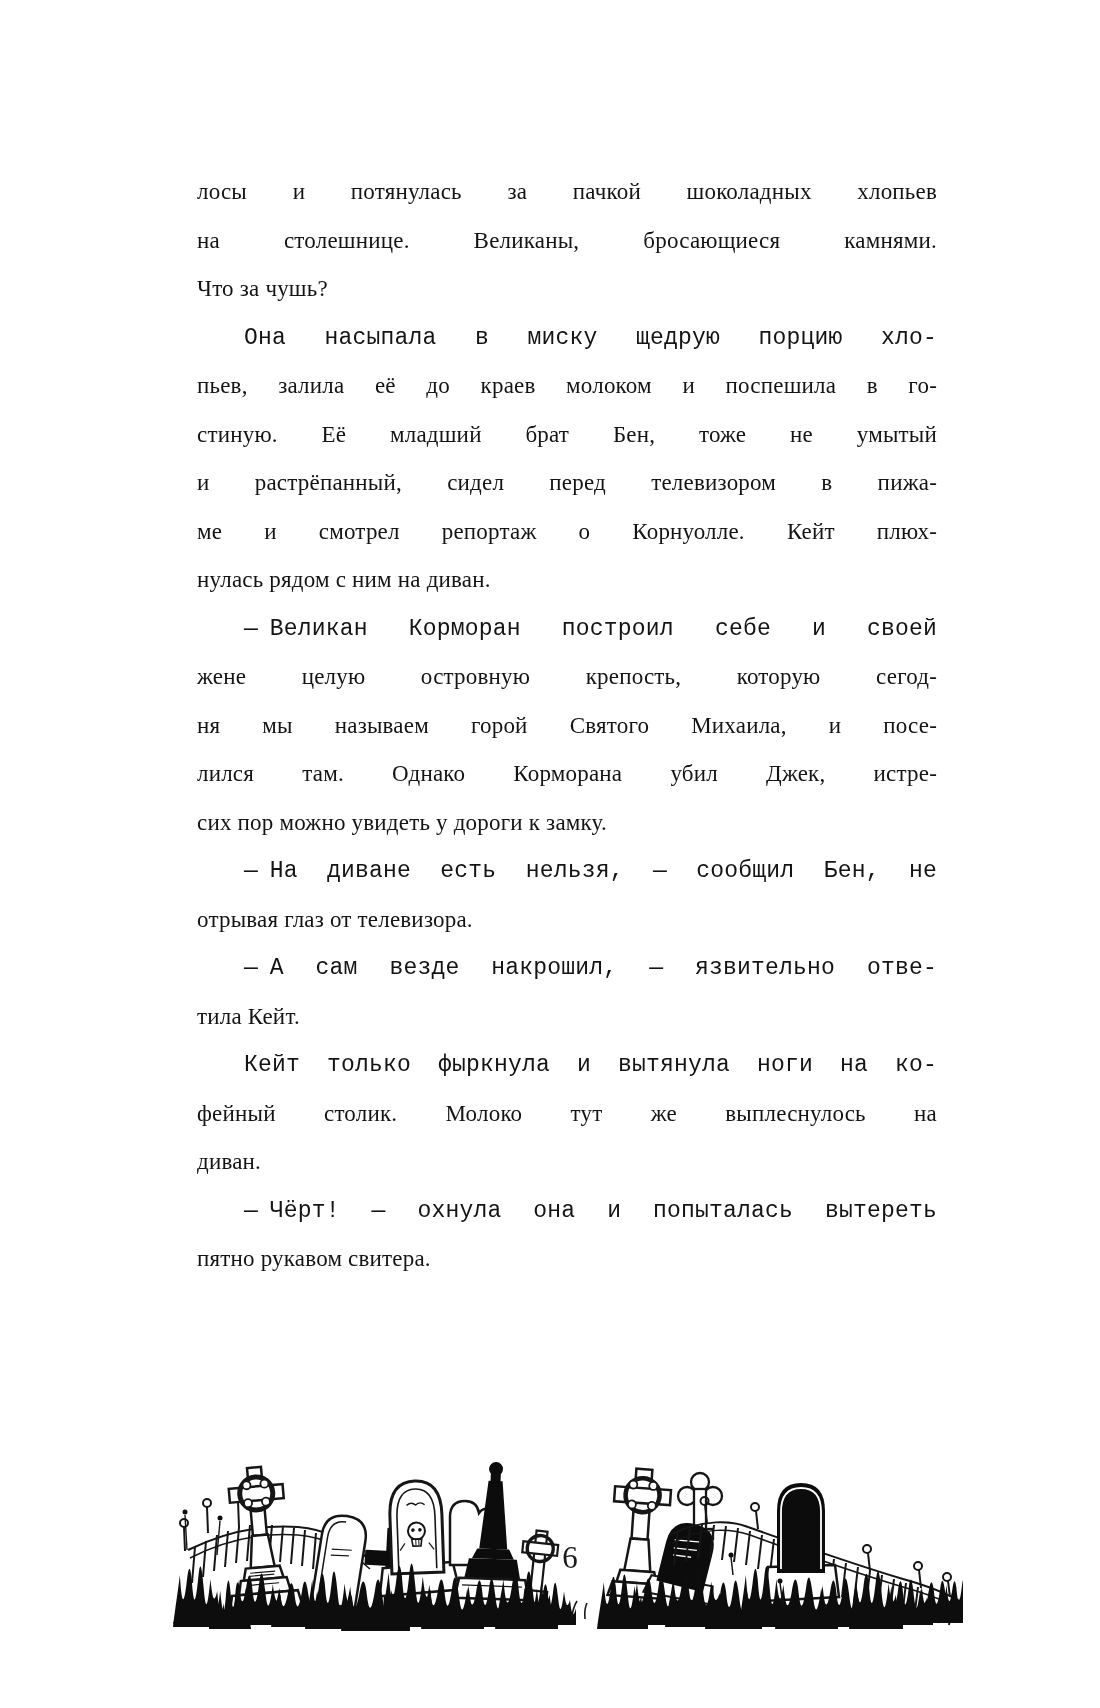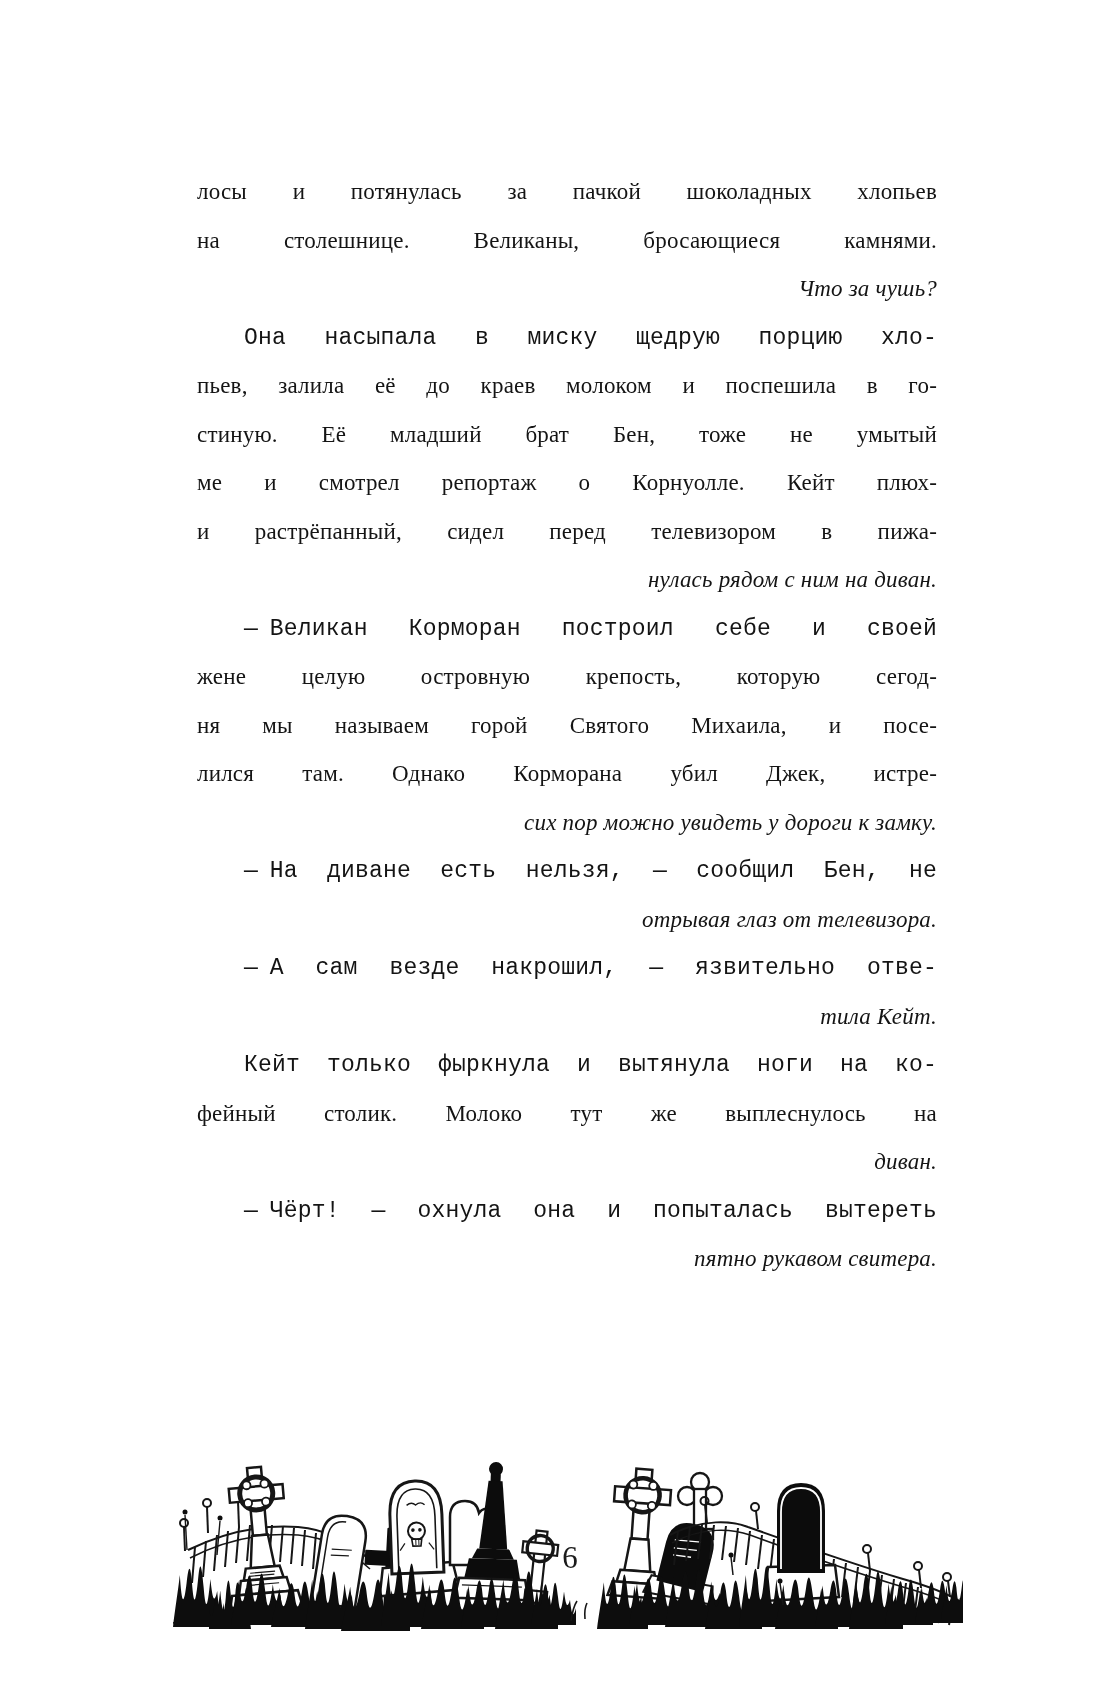--- a/index.html
+++ b/index.html
@@ -12,21 +12,21 @@
   .book-page{position:absolute;inset:0;}
   .text-block{
     position:absolute;left:197px;top:168px;width:740px;
     font-size:23px;
   }
   .ln{
     height:48.5px;line-height:48.5px;white-space:normal;
     letter-spacing:0.2px;
   }
   .j{text-align:justify;text-align-last:justify;}
-  .l{text-align:right;font-style:italic;}
+  .l{text-align:left;}
   .ind{padding-left:47px;font-family:Liberation Mono, monospace;}
   .page-number{
     position:absolute;left:548px;top:1541px;width:44px;
     text-align:center;font-size:31px;line-height:34px;color:#1a1a1a;
   }
   .illustration{
     position:absolute;left:173px;top:1455px;width:790px;height:200px;
   }
   .illustration svg{display:block;width:100%;height:100%;}
 </style>
@@ -35,22 +35,22 @@
 
 <div class="book-page">
 
   <div class="text-block">
     <div class="ln j">лосы и потянулась за пачкой шоколадных хлопьев</div>
     <div class="ln j">на столешнице. Великаны, бросающиеся камнями.</div>
     <div class="ln l">Что за чушь?</div>
     <div class="ln j ind">Она насыпала в миску щедрую порцию хло-</div>
     <div class="ln j">пьев, залила её до краев молоком и поспешила в го-</div>
     <div class="ln j">стиную. Её младший брат Бен, тоже не умытый</div>
+    <div class="ln j">и растрёпанный, сидел перед телевизором в пижа-</div>
     <div class="ln j">ме и смотрел репортаж о Корнуолле. Кейт плюх-</div>
-    <div class="ln j">и растрёпанный, сидел перед телевизором в пижа-</div>
     <div class="ln l">нулась рядом с ним на диван.</div>
     <div class="ln j ind">— Великан Корморан построил себе и своей</div>
     <div class="ln j">жене целую островную крепость, которую сегод-</div>
     <div class="ln j">ня мы называем горой Святого Михаила, и посе-</div>
     <div class="ln j">лился там. Однако Корморана убил Джек, истре-</div>
     <div class="ln l">сих пор можно увидеть у дороги к замку.</div>
     <div class="ln j ind">— На диване есть нельзя, — сообщил Бен, не</div>
     <div class="ln l">отрывая глаз от телевизора.</div>
     <div class="ln j ind">— А сам везде накрошил, — язвительно отве-</div>
     <div class="ln l">тила Кейт.</div>

